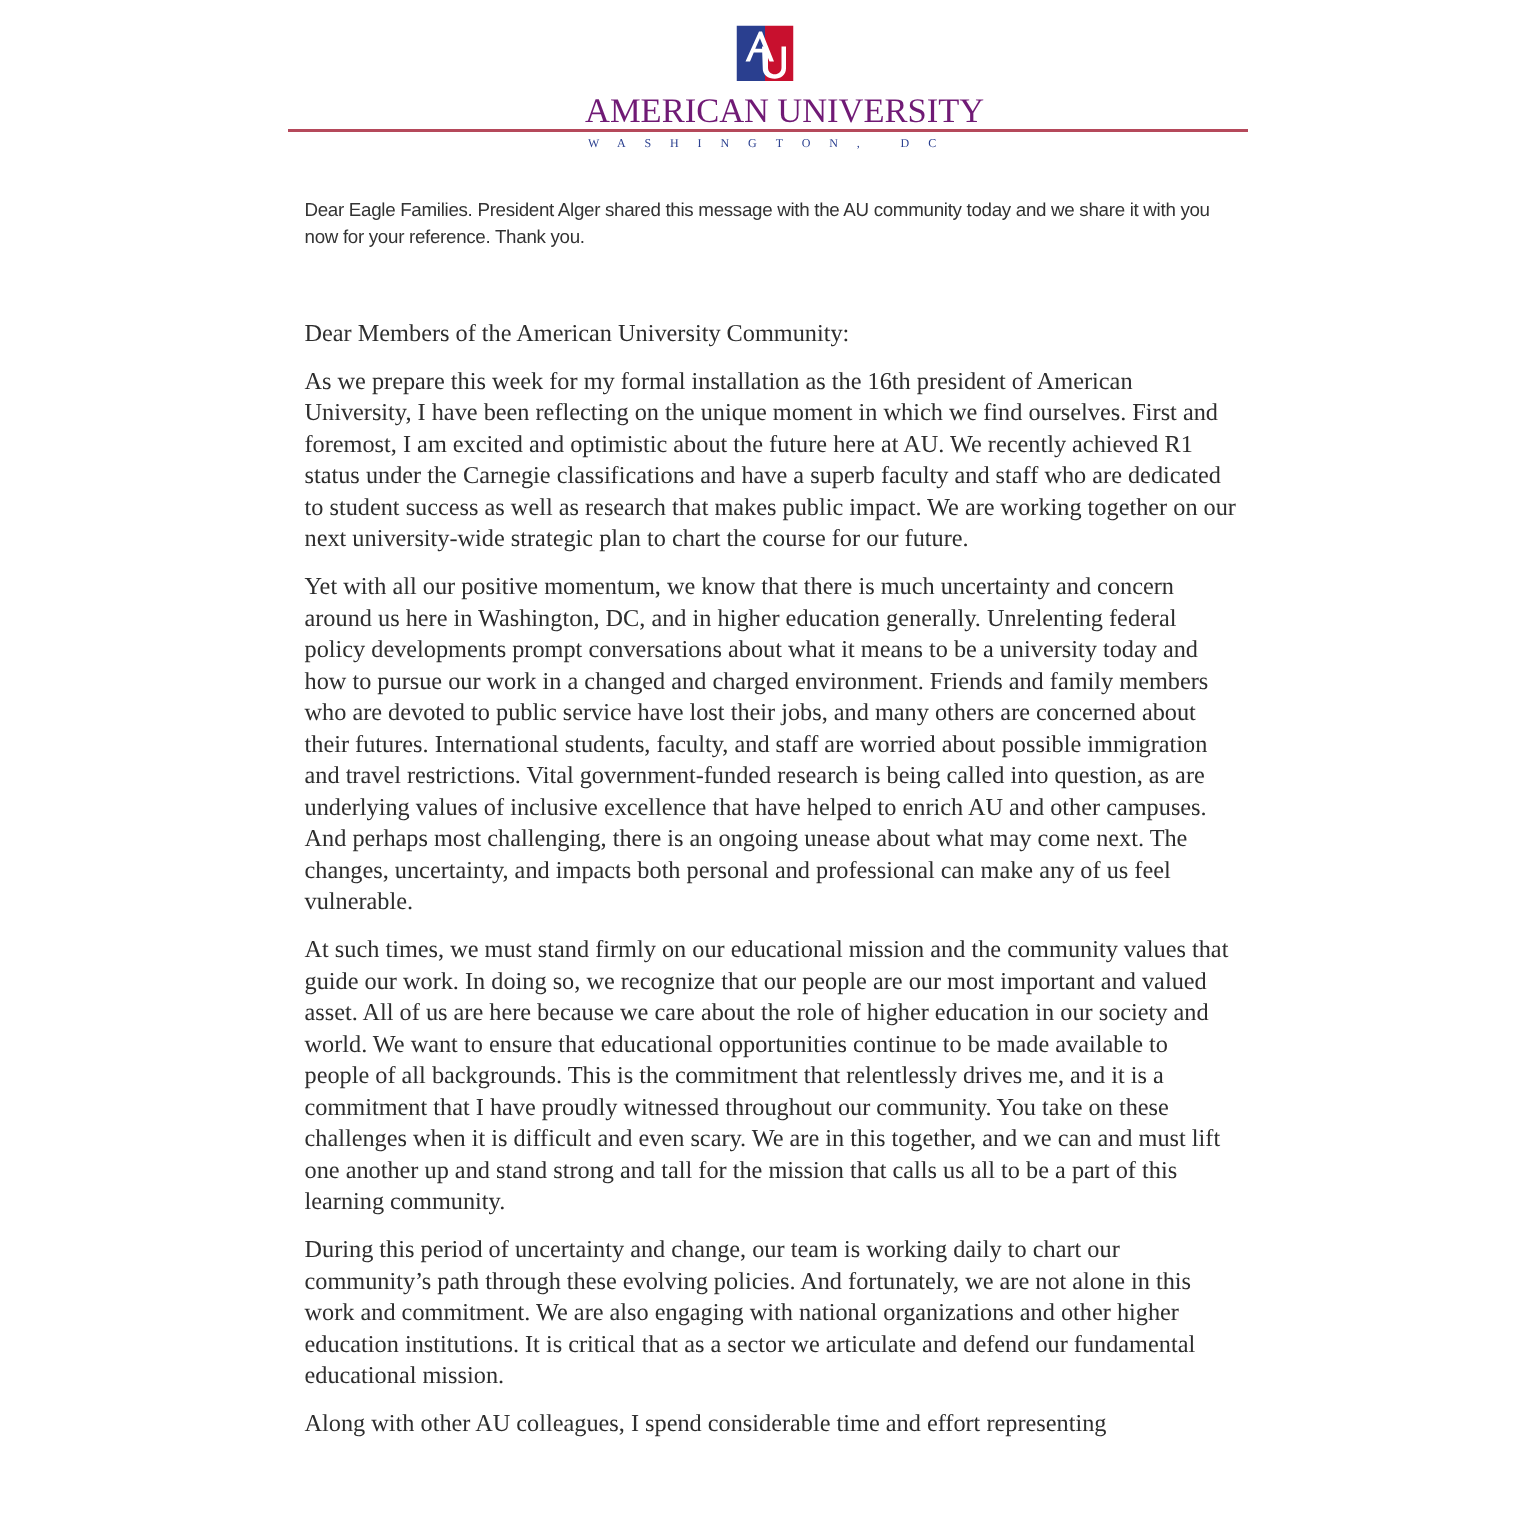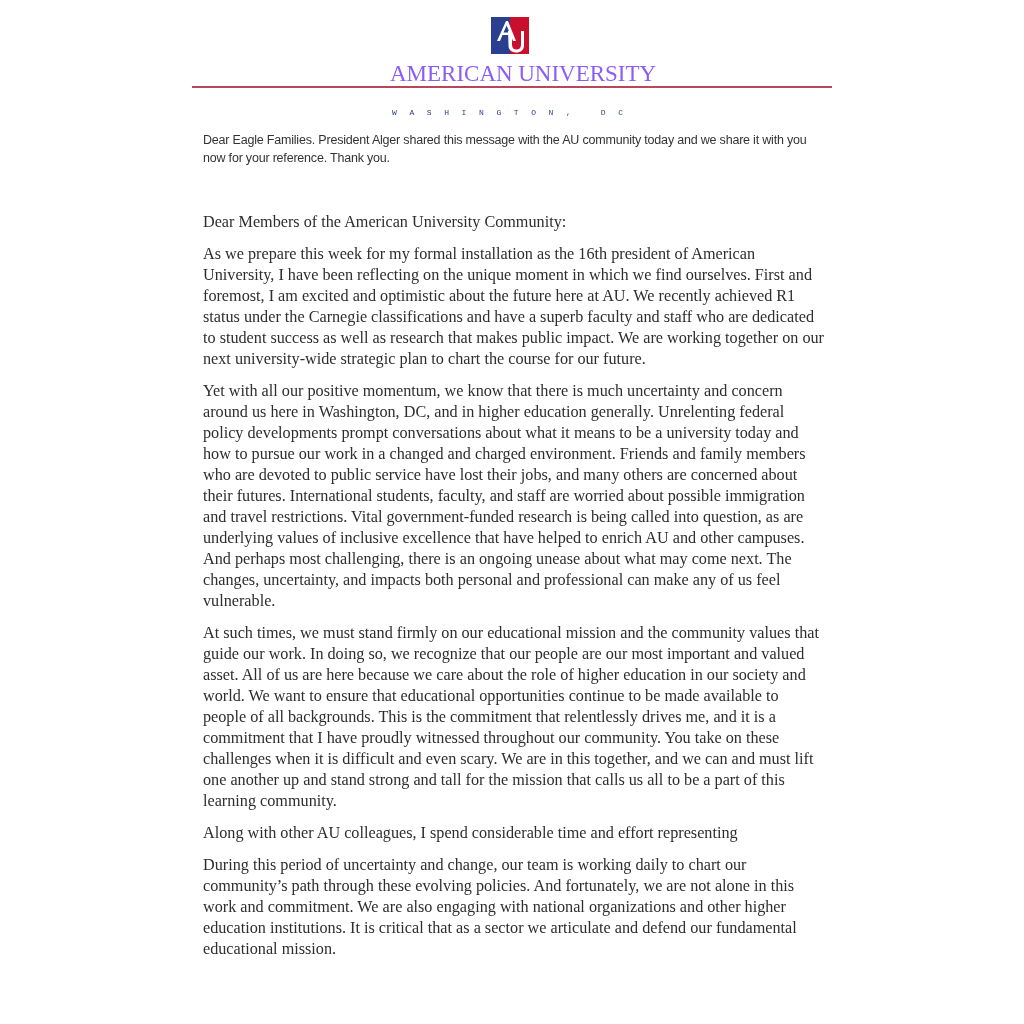--- a/index.html
+++ b/index.html
@@ -51,39 +51,39 @@
     }
     .wordmark {
       position: absolute;
       left: 390px;
       top: 62px;
       width: 246px;
       text-align: center;
       font-family: "Liberation Serif", "DejaVu Serif", serif;
       font-size: 22px;
       letter-spacing: 0px;
-      color: #8b5cf6;
+      color: #701a75;
       white-space: nowrap;
       line-height: 24px;
     }
     .wordmark .big { font-size: 23px; }
     .rule {
       position: absolute;
       left: 192px;
       top: 86px;
       width: 640px;
       height: 2px;
       background: #b5495b;
     }
     .subline {
       position: absolute;
       left: 392px;
-      top: 108px;
+      top: 91px;
       width: 246px;
-      font-family: Liberation Mono, monospace;
+      font-family: Liberation Serif, serif;
       font-size: 8px;
       color: #2a3f8f;
       letter-spacing: 12.6px;
       white-space: nowrap;
       line-height: 10px;
     }
     .intro {
       position: absolute;
       left: 203px;
       top: 131px;
@@ -139,17 +139,17 @@
     <div class="subline">WASHINGTON, DC</div>
   </div>
 
   <div class="intro">Dear Eagle Families. President Alger shared this message with the AU community today and we share it with you now for your reference. Thank you.</div>
 
   <div class="letter">
     <p class="greeting">Dear Members of the American University Community:</p>
     <p>As we prepare this week for my formal installation as the 16th president of American University, I have been reflecting on the unique moment in which we find ourselves. First and foremost, I am excited and optimistic about the future here at AU. We recently achieved R1 status under the Carnegie classifications and have a superb faculty and staff who are dedicated to student success as well as research that makes public impact. We are working together on our next university-wide strategic plan to chart the course for our future.</p>
     <p>Yet with all our positive momentum, we know that there is much uncertainty and concern around us here in Washington, DC, and in higher education generally. Unrelenting federal policy developments prompt conversations about what it means to be a university today and how to pursue our work in a changed and charged environment. Friends and family members who are devoted to public service have lost their jobs, and many others are concerned about their futures.  International students, faculty, and staff are worried about possible immigration and travel restrictions. Vital government-funded research is being called into question, as are underlying values of inclusive excellence that have helped to enrich AU and other campuses. And perhaps most challenging, there is an ongoing unease about what may come next. The changes, uncertainty, and impacts both personal and professional can make any of us feel vulnerable.</p>
     <p>At such times, we must stand firmly on our educational mission and the community values that guide our work. In doing so, we recognize that our people are our most important and valued asset. All of us are here because we care about the role of higher education in our society and world. We want to ensure that educational opportunities continue to be made available to people of all backgrounds. This is the commitment that relentlessly drives me, and it is a commitment that I have proudly witnessed throughout our community. You take on these challenges when it is difficult and even scary. We are in this together, and we can and must lift one another up and stand strong and tall for the mission that calls us all to be a part of this learning community.</p>
+    <p>During this period of uncertainty and change, our team is working daily to chart our community’s path through these evolving policies. And fortunately, we are not alone in this work and commitment. We are also engaging with national organizations and other higher education institutions. It is critical that as a sector we articulate and defend our fundamental educational mission.</p>
     <p>Along with other AU colleagues, I spend considerable time and effort representing</p>
-    <p>During this period of uncertainty and change, our team is working daily to chart our community’s path through these evolving policies. And fortunately, we are not alone in this work and commitment. We are also engaging with national organizations and other higher education institutions. It is critical that as a sector we articulate and defend our fundamental educational mission.</p>
   </div>
 
 </div>
 
 </body></html>

